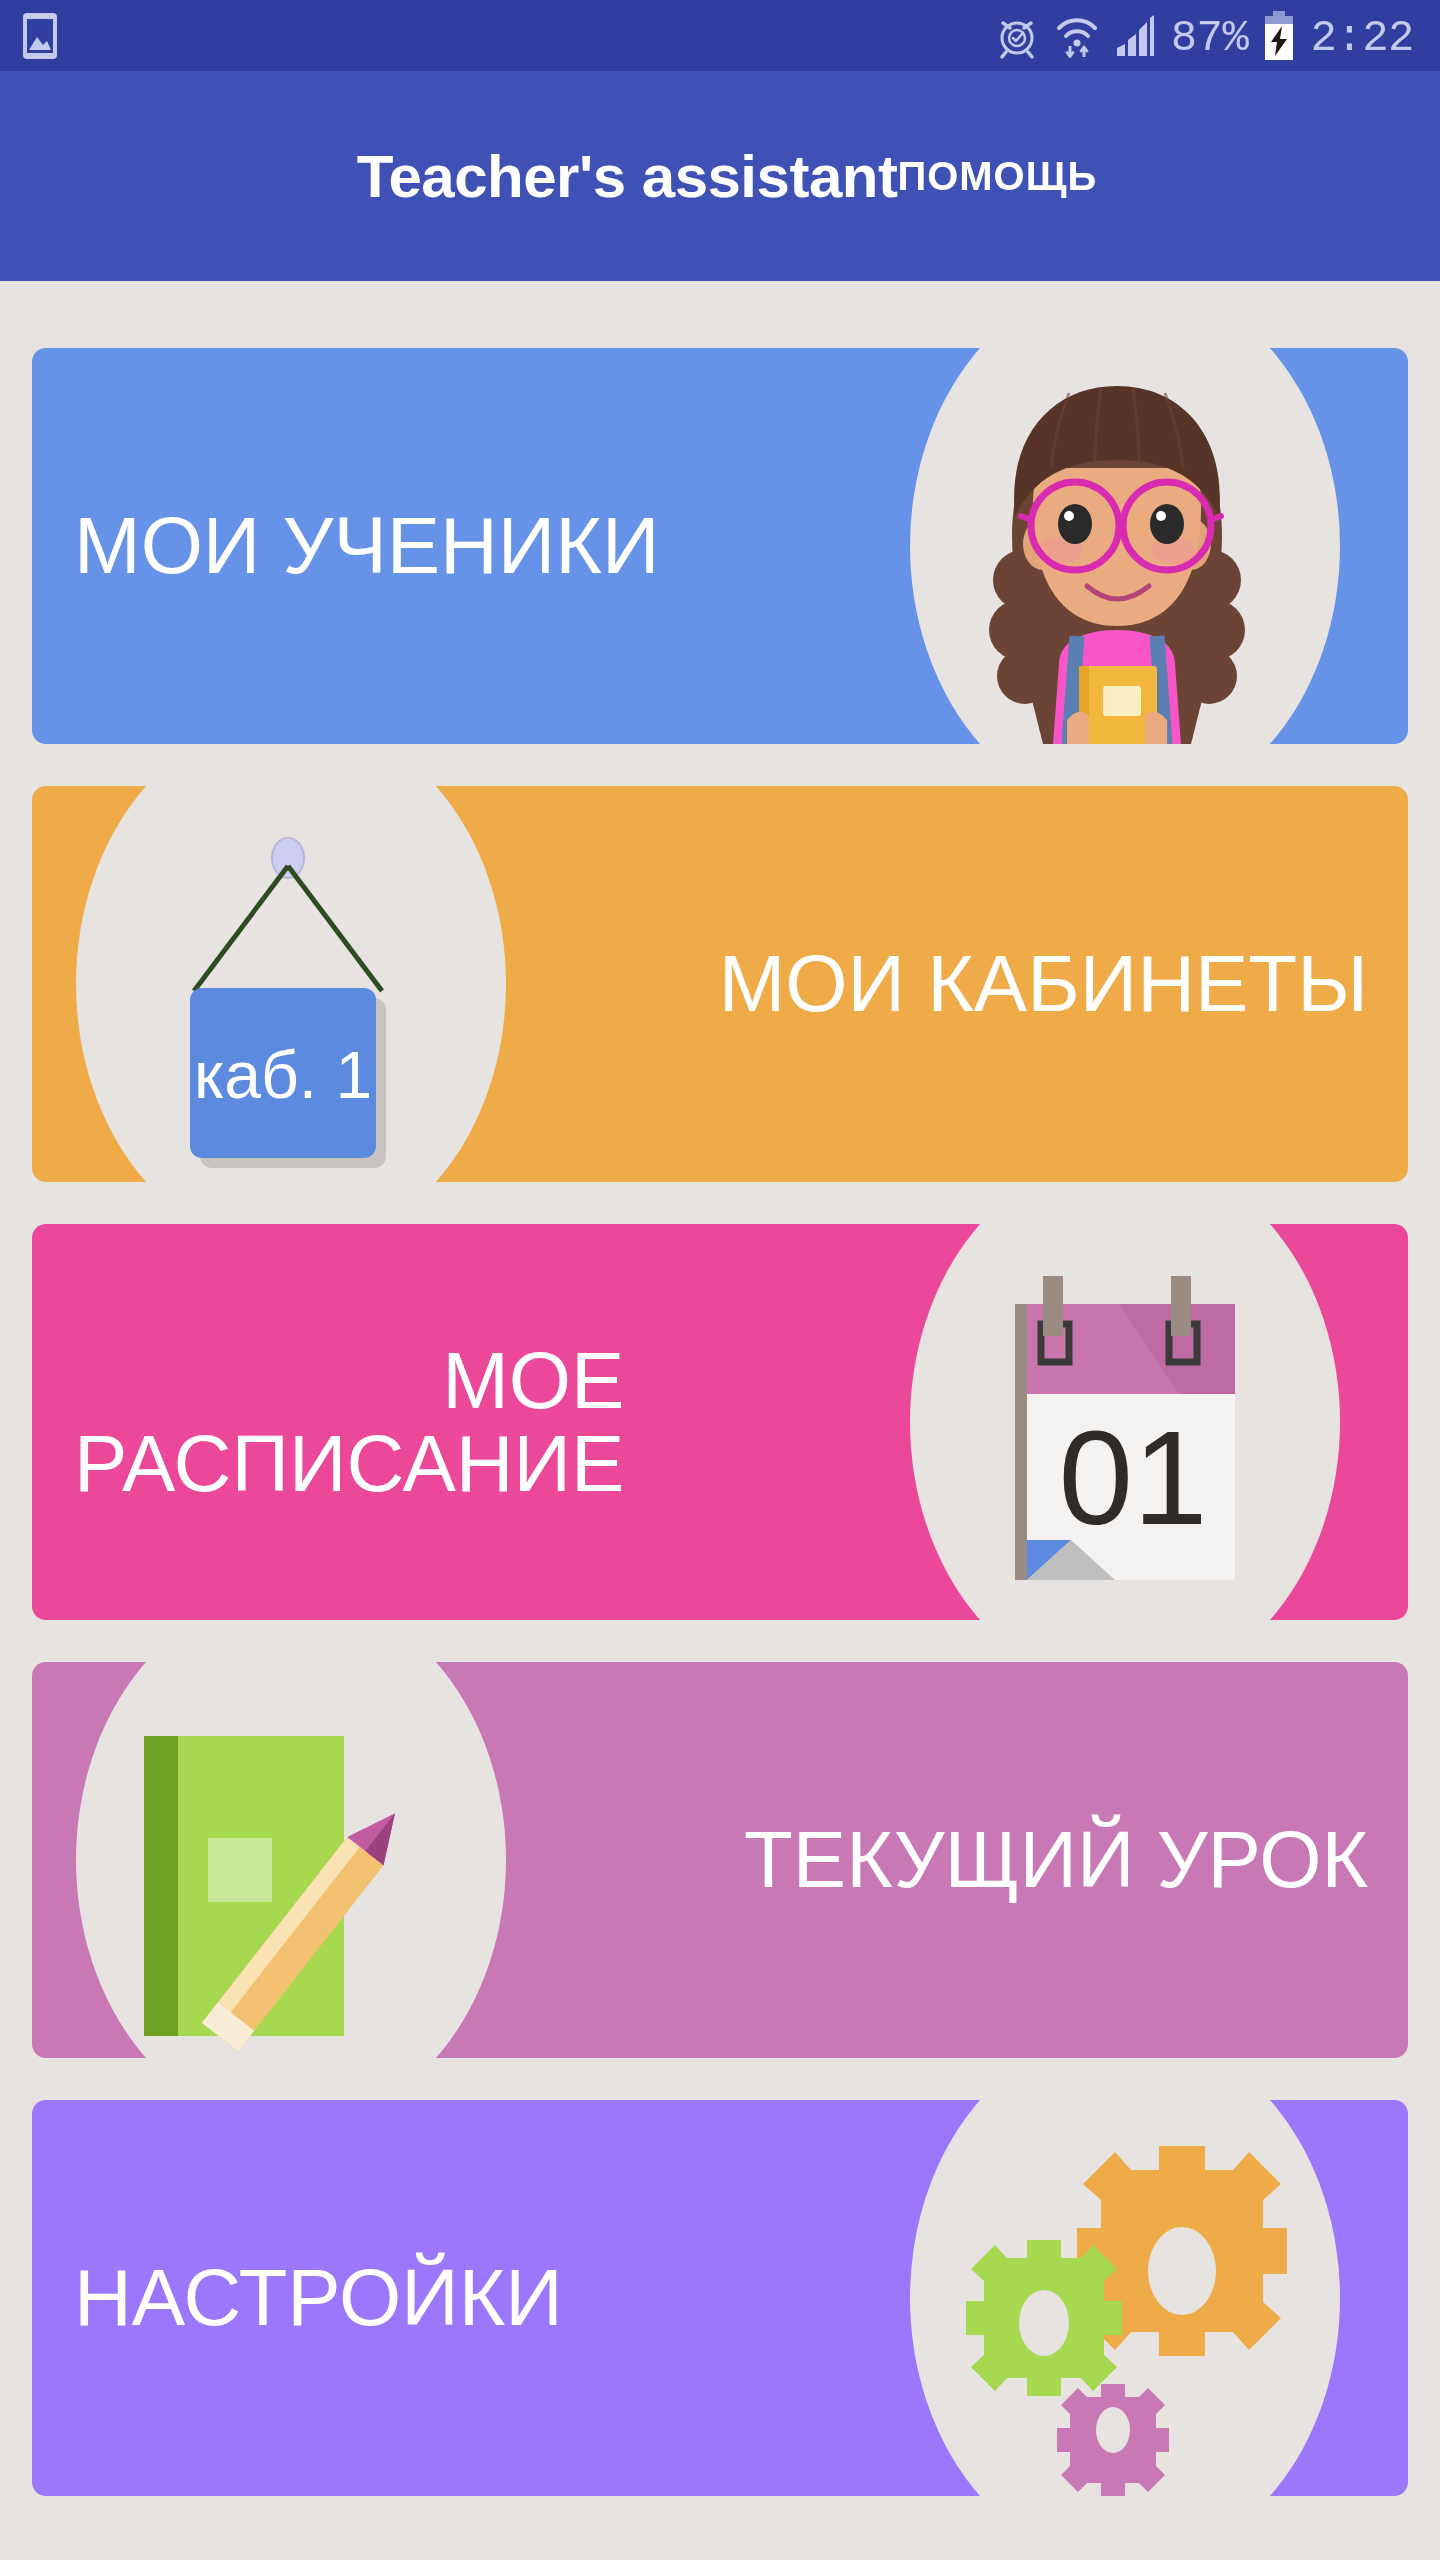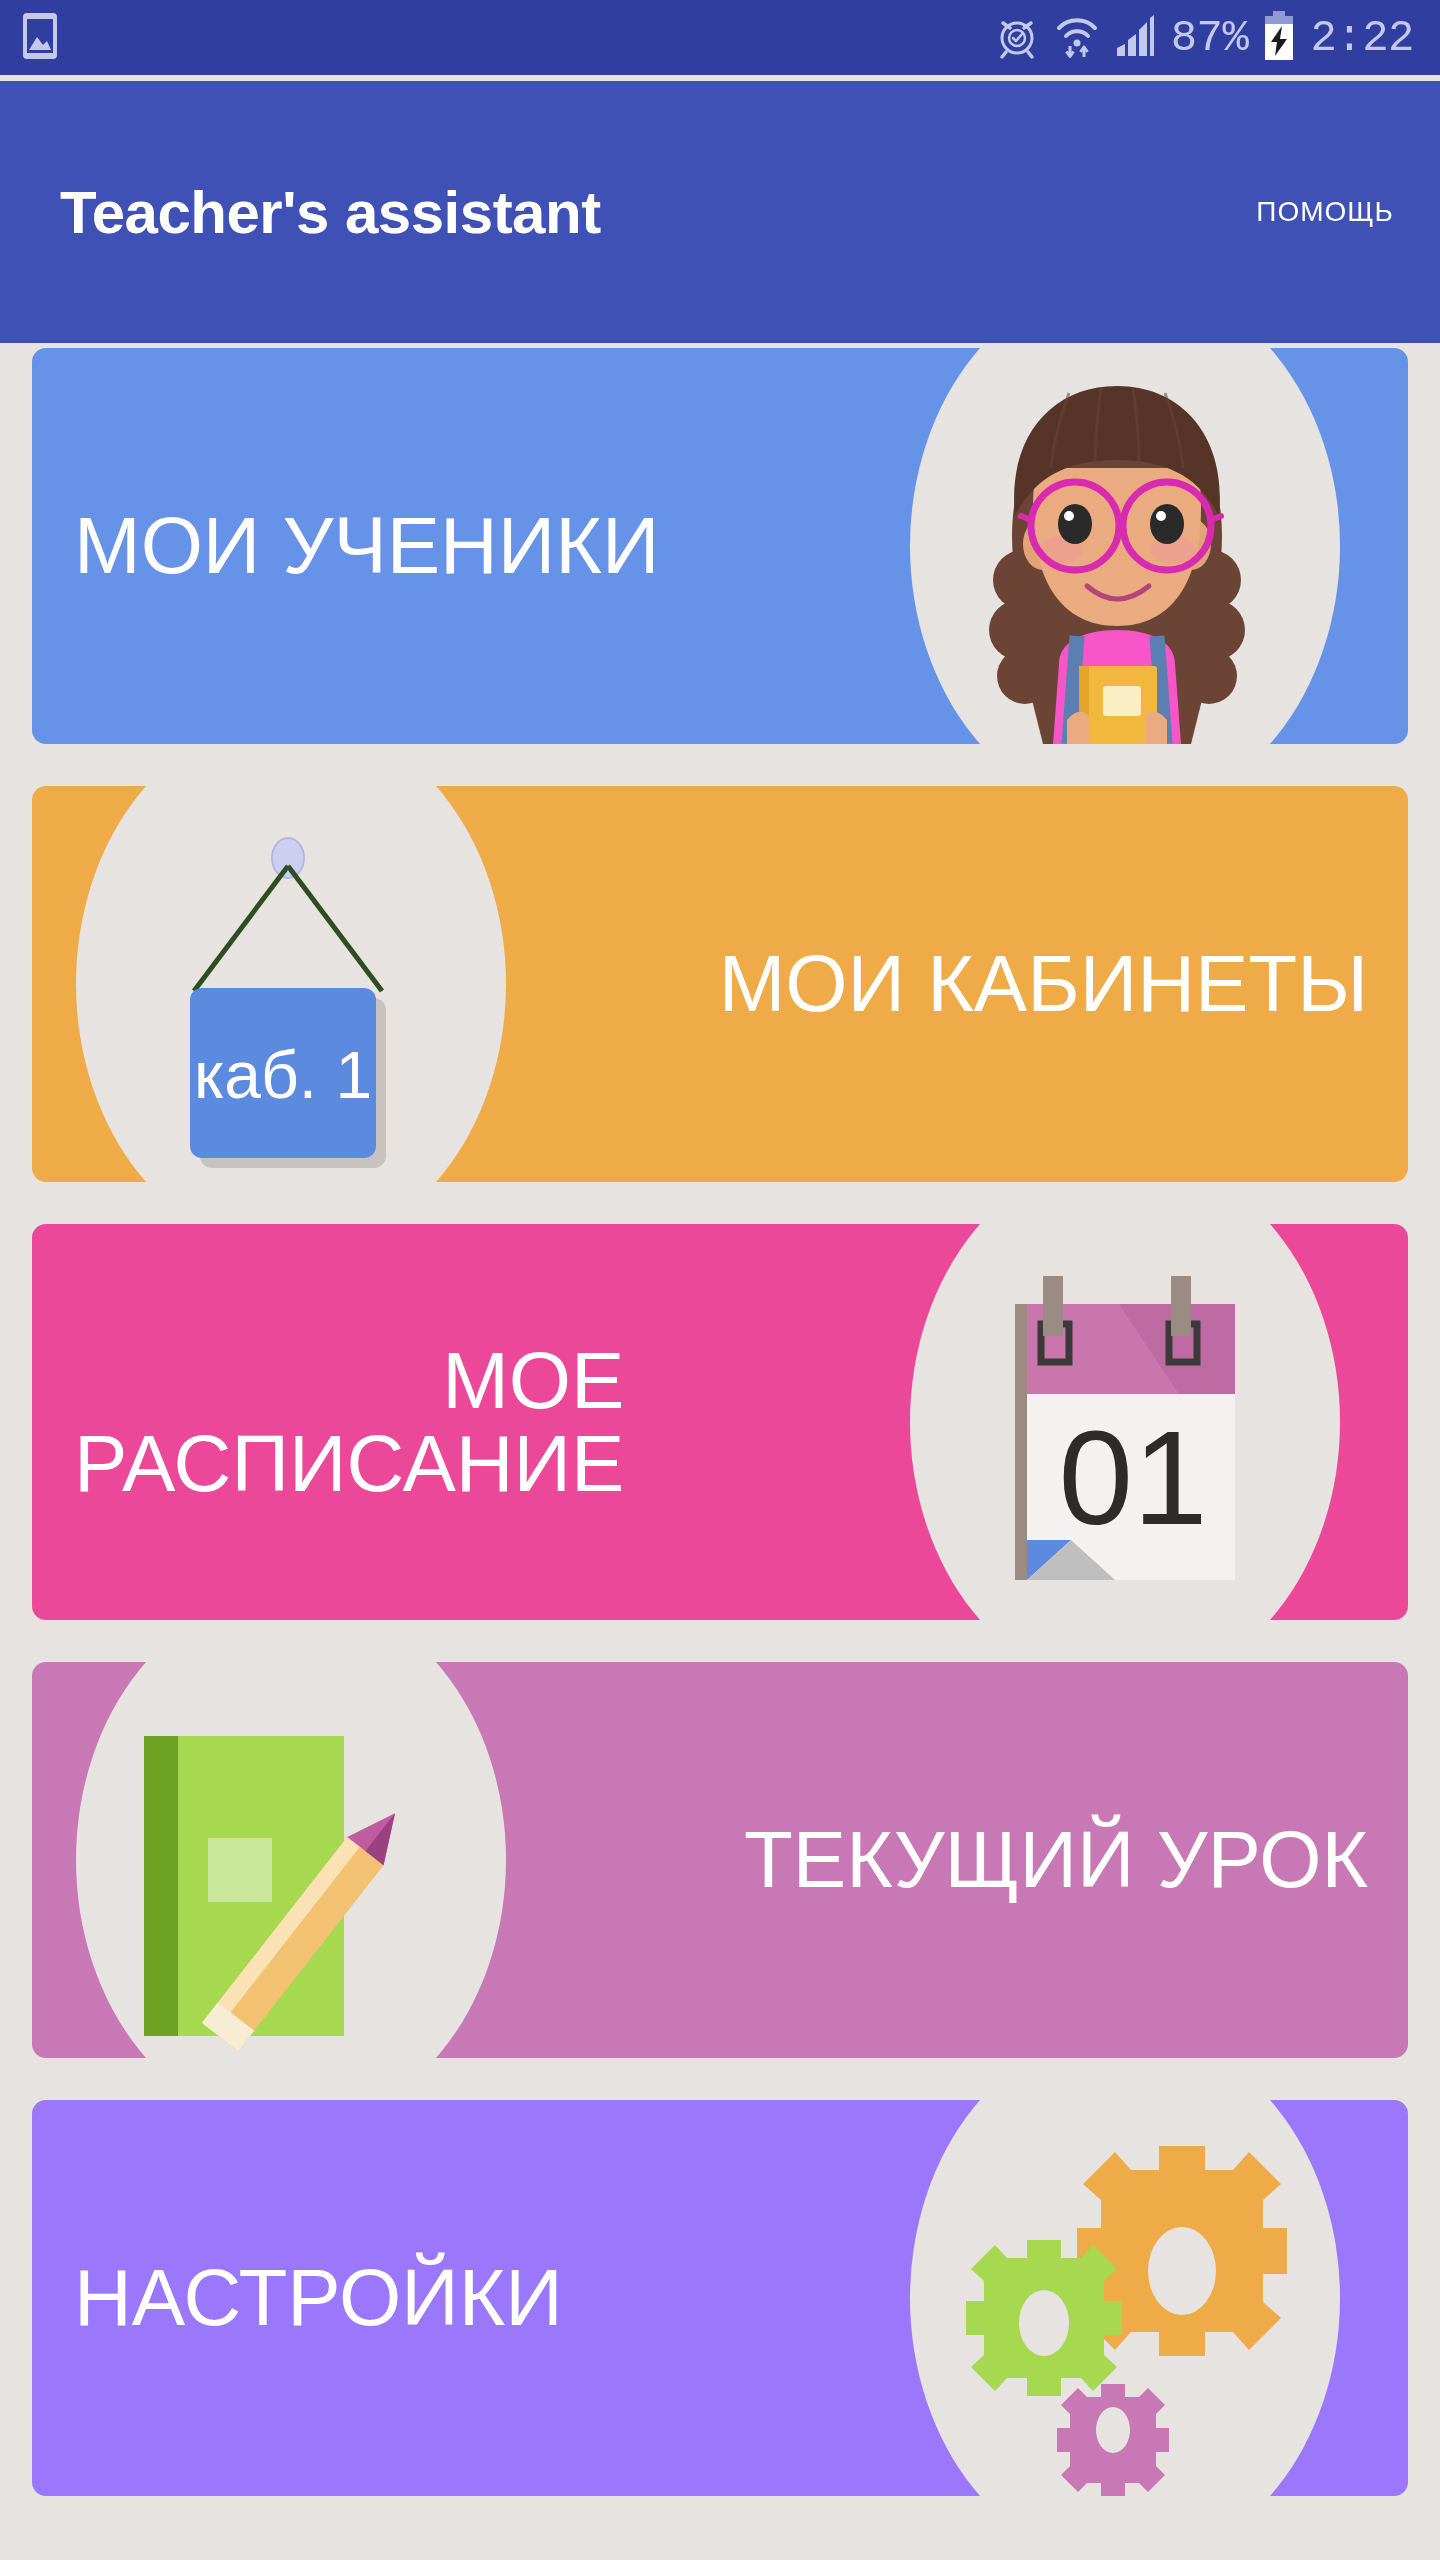--- a/index.html
+++ b/index.html
@@ -22,30 +22,30 @@
   .sb-right { display:flex; align-items:center; gap:14px; }
   .sb-ico { display:block; }
   .sb-text {
     color:#c3c9ea; font-size:44px; font-weight:400;
     letter-spacing:-0.5px; line-height:1;
     font-family:Liberation Mono, monospace;
   }
 
   
   .appbar {
-    position:absolute; top:81px; left:0; width:1440px; height:262px;
+    position:absolute; top:71px; left:0; width:1440px; height:210px;
     background:#3f51b5;
-    display:flex; align-items:center; justify-content:space-between;
+    display:flex; align-items:center; justify-content:center;
     padding:0 46px 0 60px;
   }
   .appbar-title {
     color:#ffffff; font-size:60px; font-weight:bold; letter-spacing:-0.5px;
   }
   .appbar-action {
-    color:#ffffff; font-size:28px; font-weight:normal; letter-spacing:1px;
+    color:#ffffff; font-size:40px; font-weight:bold; letter-spacing:1px;
   }
 
   
   .cards { position:absolute; top:348px; left:32px; width:1208px; }
   .card {
     position:relative; width:1376px; height:396px;
     border-radius:14px; overflow:hidden; margin-bottom:42px;
     display:flex; align-items:center;
   }
   .card:last-child { margin-bottom:8px; }

